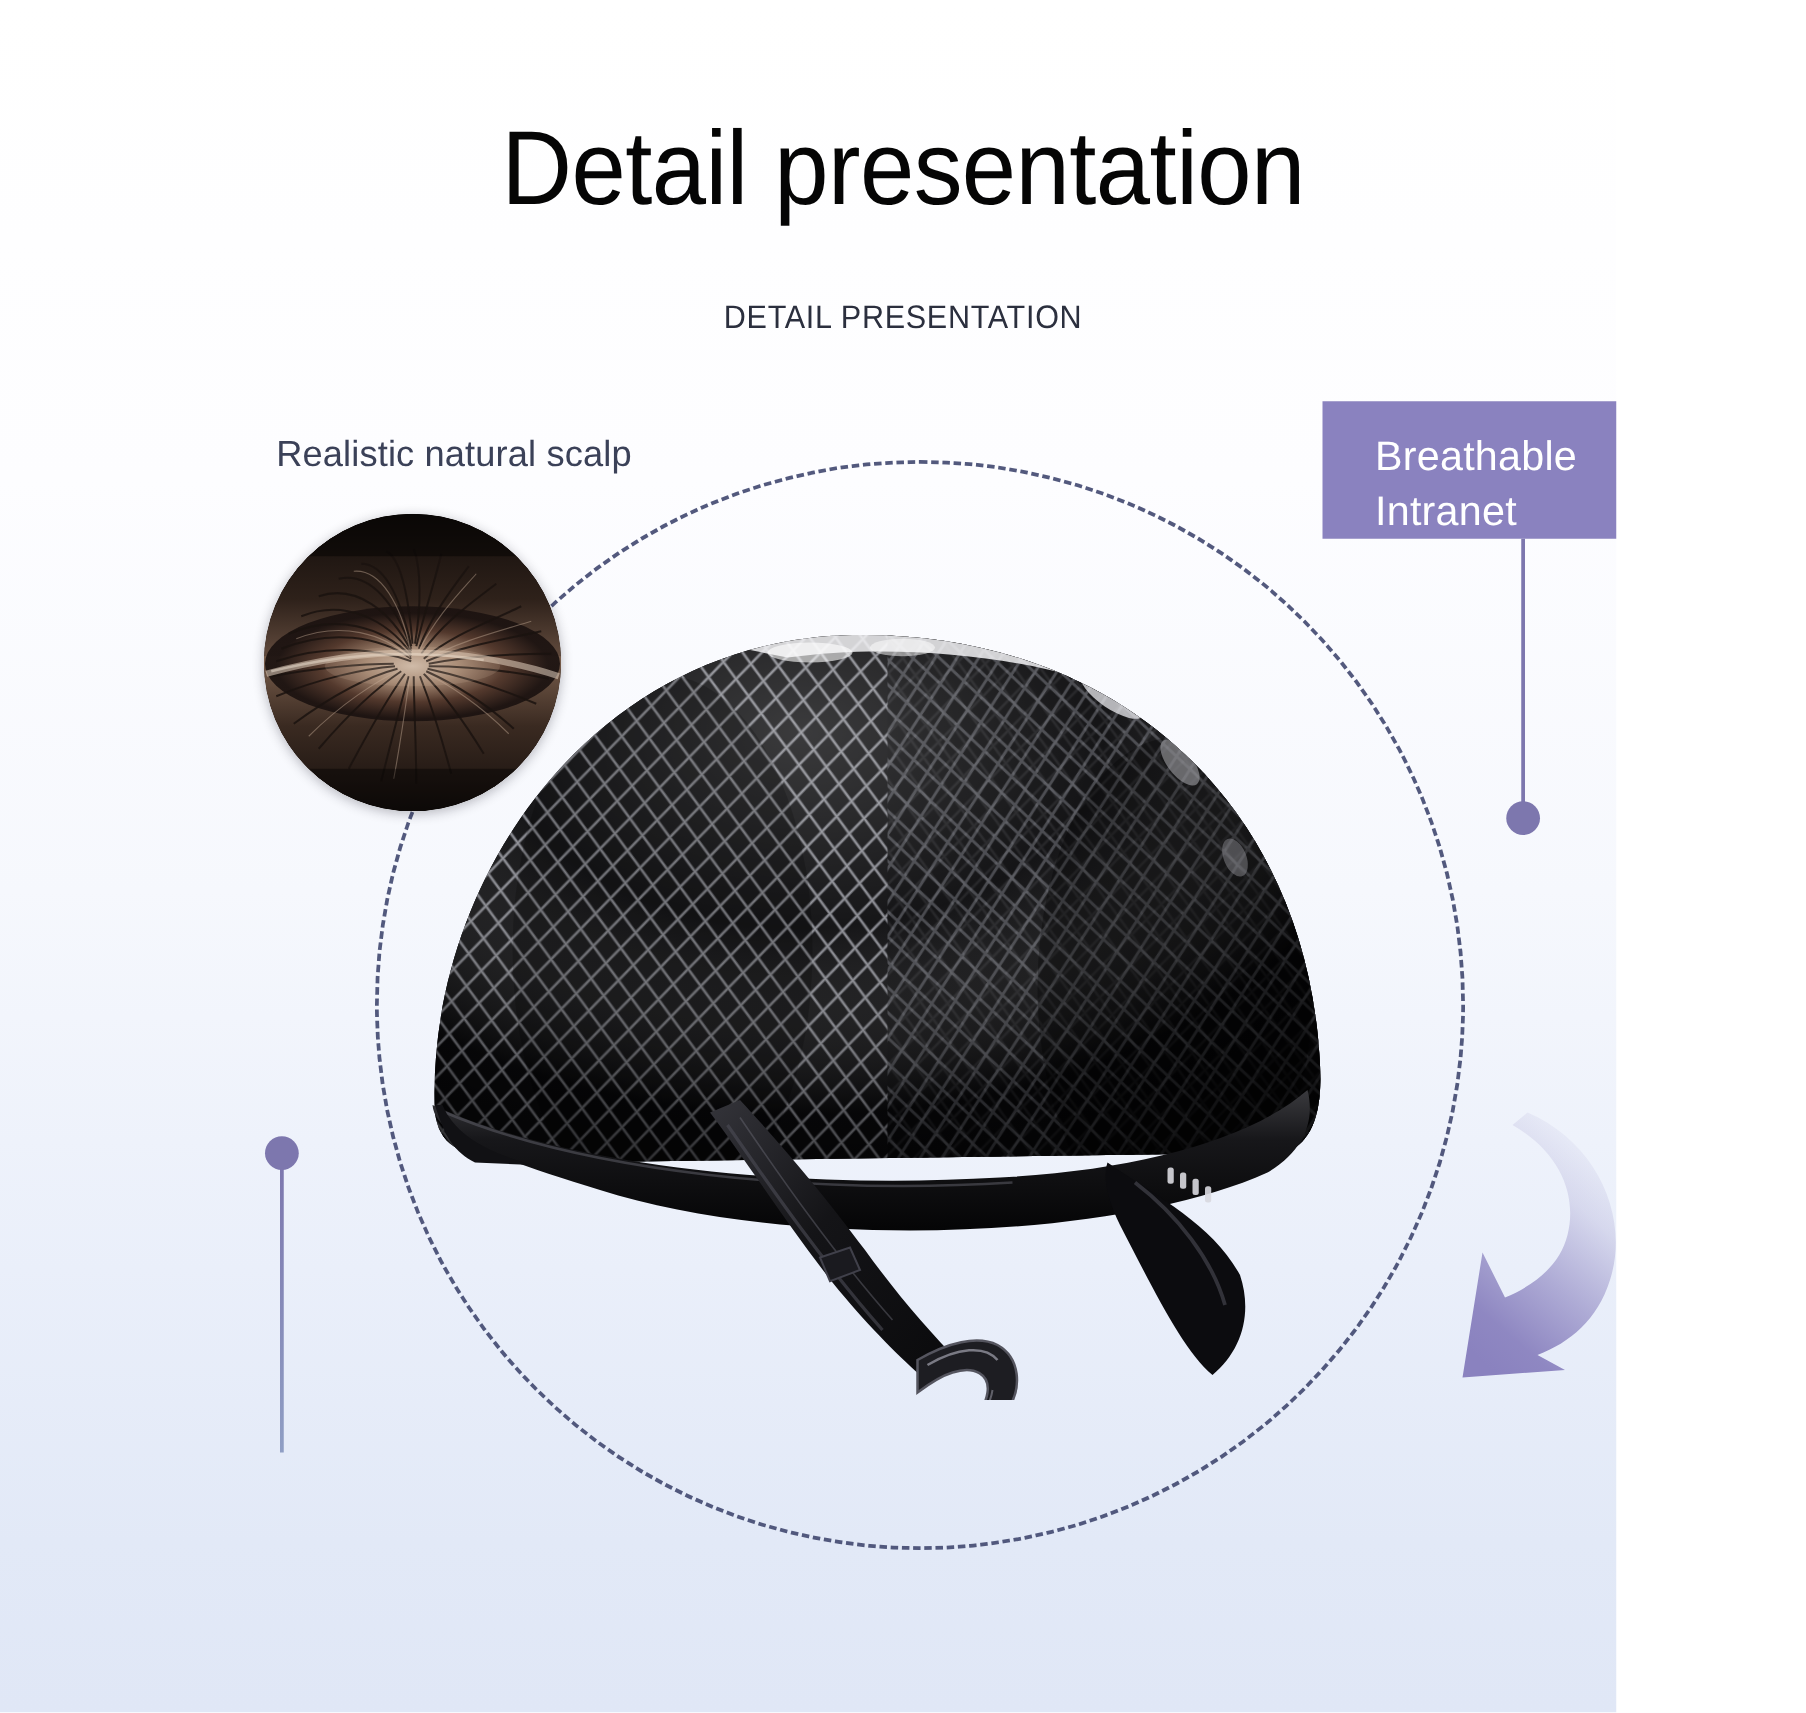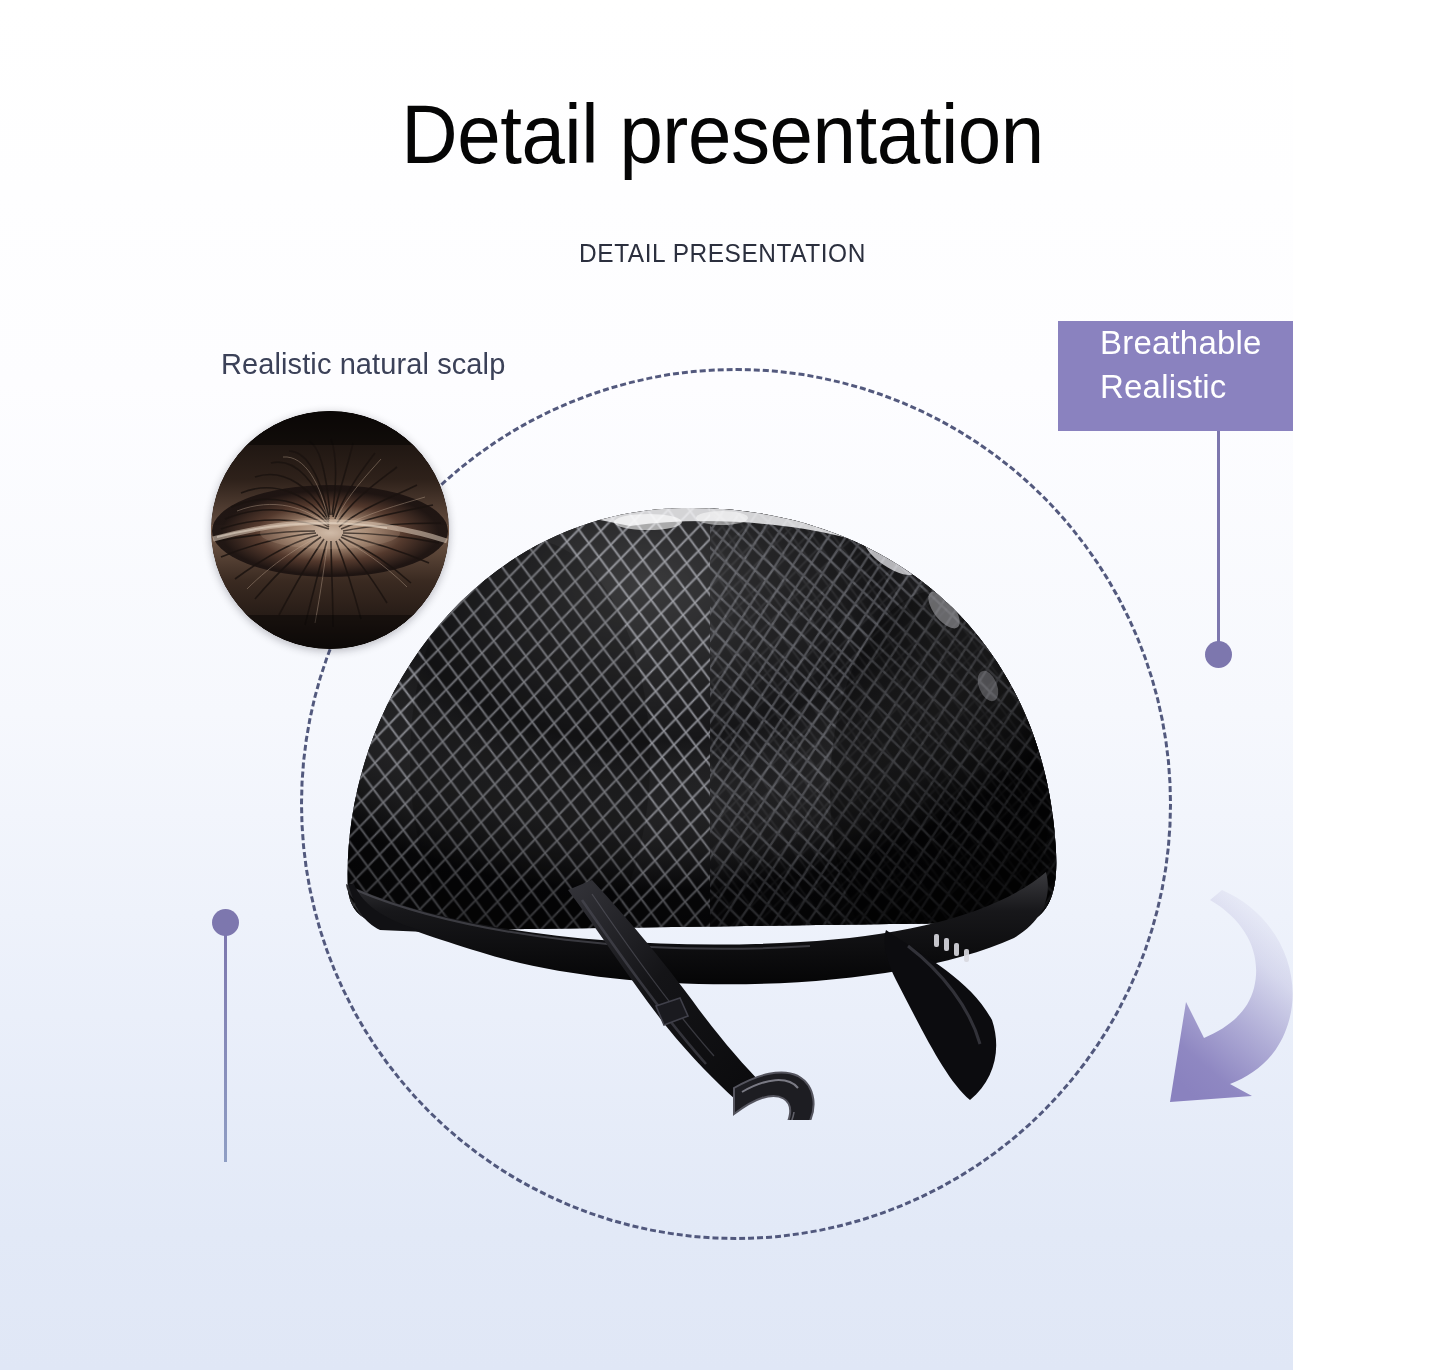--- a/index.html
+++ b/index.html
@@ -93,21 +93,21 @@
     align-items: center;
     font-weight: 400;
     letter-spacing: 0.2px;
   }
   #callout-breathable {
     left: 1058px; top: 321px;
     width: 322px; height: 110px;
     padding: 0 0 0 42px;
     font-size: 33px;
     line-height: 44px;
-    align-items: flex-start;
+    align-items: flex-end;
   }
   #callout-clasp {
     left: 65px; top: 1160px;
     width: 325px; height: 86px;
     padding: 0 0 0 48px;
     font-size: 31px;
     align-items: center;
   }
 
   
@@ -347,21 +347,21 @@
         <rect y="204" width="238" height="34" fill="#000" opacity="0.4"></rect>
       </g>
     </svg>
   </div>
 
   <div id="scalp-caption">Realistic natural scalp</div>
 
   <div class="callout-box" id="callout-breathable">
     <div>
       <div>Breathable</div>
-      <div>Realistic</div>
+      <div>Intranet</div>
     </div>
   </div>
   <div class="connector-line" id="connector-right"></div>
   <div class="connector-dot" id="dot-right"></div>
 
   <div class="connector-line" id="connector-left"></div>
   <div class="connector-dot" id="dot-left"></div>
 
   <div id="curved-arrow">
     <svg viewBox="0 0 190 238" xmlns="http://www.w3.org/2000/svg">

